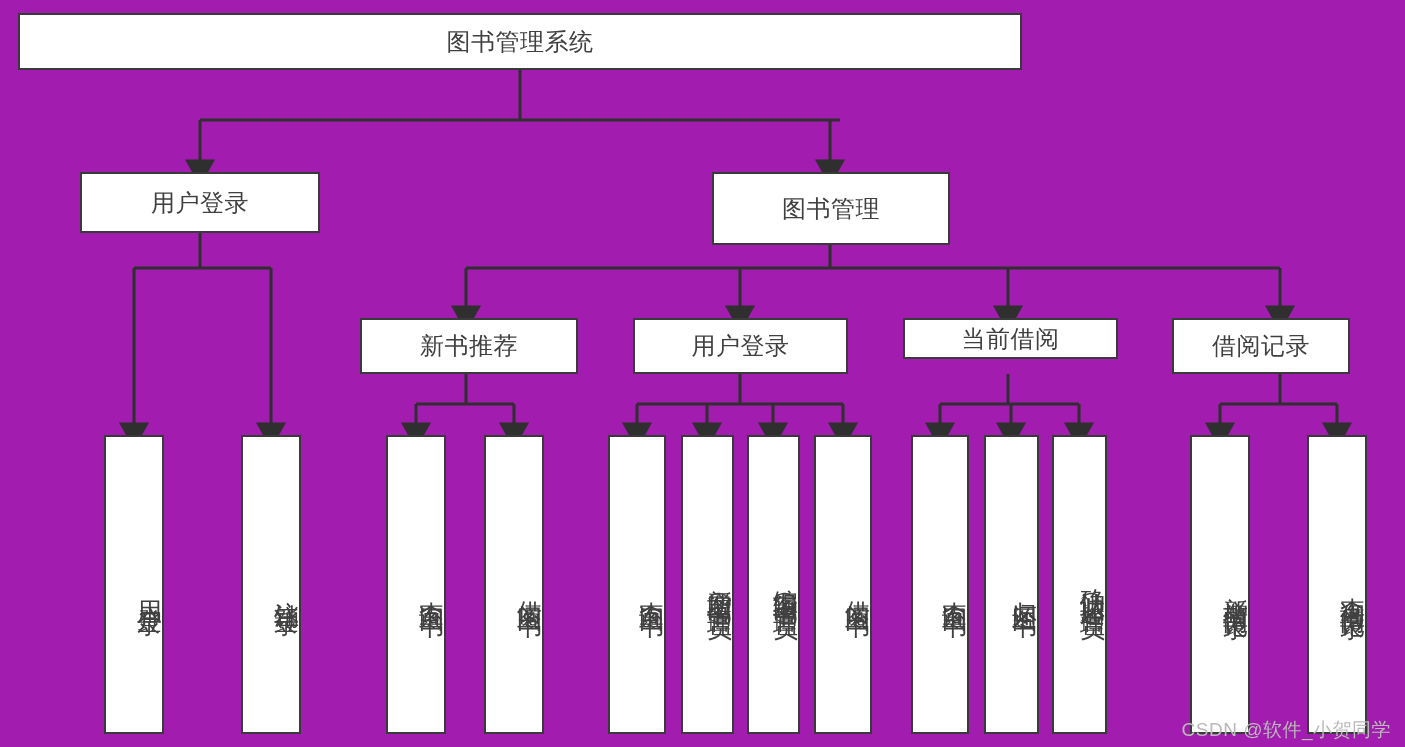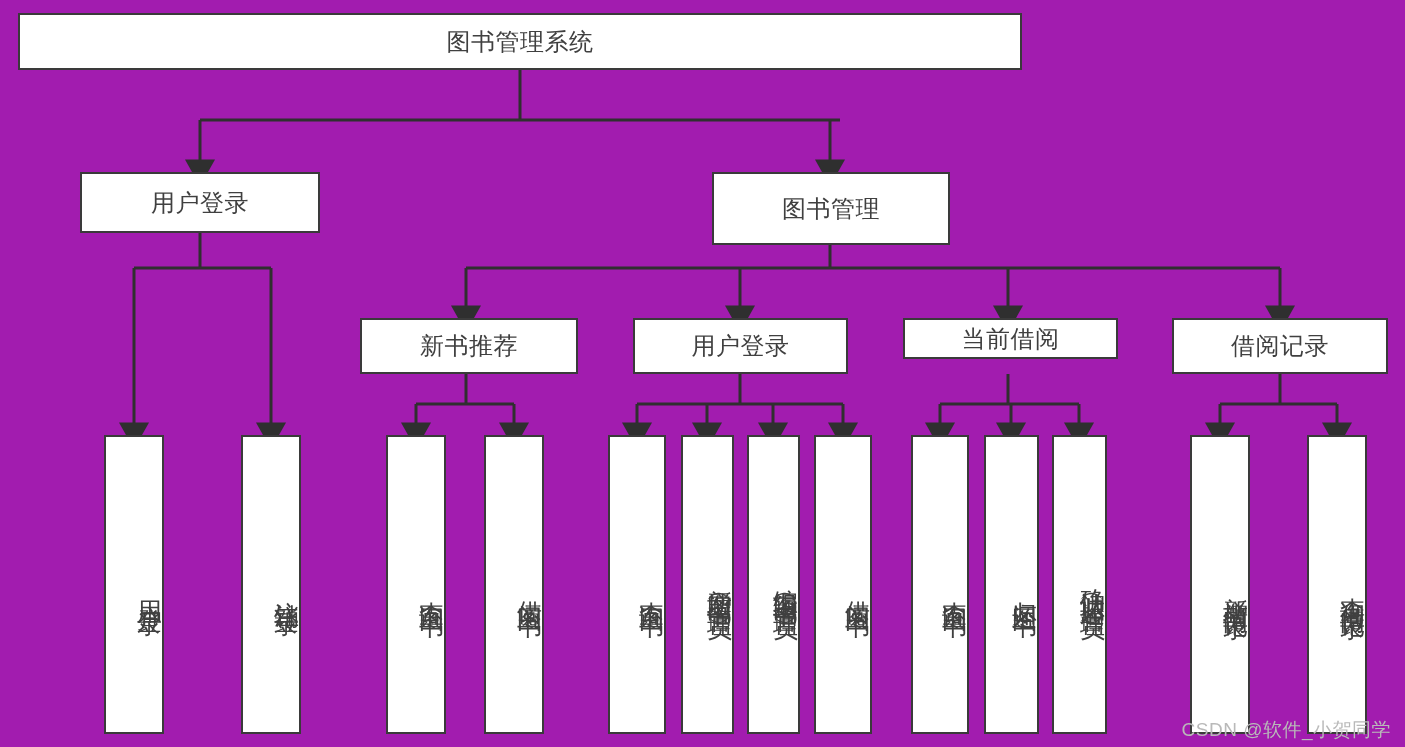--- a/index.html
+++ b/index.html
@@ -98,21 +98,21 @@
   </svg>
 
   <div class="node h" id="n-root" style="left: 18px; top: 13px; width: 1004px; height: 57px;">图书管理系统</div>
 
   <div class="node h" style="left: 80px; top: 172px; width: 240px; height: 61px;">用户登录</div>
   <div class="node h" style="left: 712px; top: 172px; width: 238px; height: 73px;">图书管理</div>
 
   <div class="node h" style="left: 360px; top: 318px; width: 218px; height: 56px;">新书推荐</div>
   <div class="node h" style="left: 633px; top: 318px; width: 215px; height: 56px;">用户登录</div>
   <div class="node h" style="left: 903px; top: 318px; width: 215px; height: 41px;">当前借阅</div>
-  <div class="node h" style="left: 1172px; top: 318px; width: 216px; height: 56px;">借阅记录</div>
+  <div class="node h" style="left: 1172px; top: 318px; width: 178px; height: 56px;">借阅记录</div>
 
   <div class="node v" style="left: 104px; top: 435px; width: 60px; height: 299px;">用户登录</div>
   <div class="node v" style="left: 241px; top: 435px; width: 60px; height: 299px;">注销登录</div>
   <div class="node v" style="left: 386px; top: 435px; width: 60px; height: 299px;">查询图书</div>
   <div class="node v" style="left: 484px; top: 435px; width: 60px; height: 299px;">借阅图书</div>
   <div class="node v" style="left: 608px; top: 435px; width: 58px; height: 299px;">查询图书</div>
   <div class="node v tall" style="left: 681px; top: 435px; width: 53px; height: 299px;">新增图书（管理员）</div>
   <div class="node v tall" style="left: 747px; top: 435px; width: 53px; height: 299px;">编辑图书（管理员）</div>
   <div class="node v" style="left: 814px; top: 435px; width: 58px; height: 299px;">借阅图书</div>
   <div class="node v" style="left: 911px; top: 435px; width: 58px; height: 299px;">查询图书</div>

